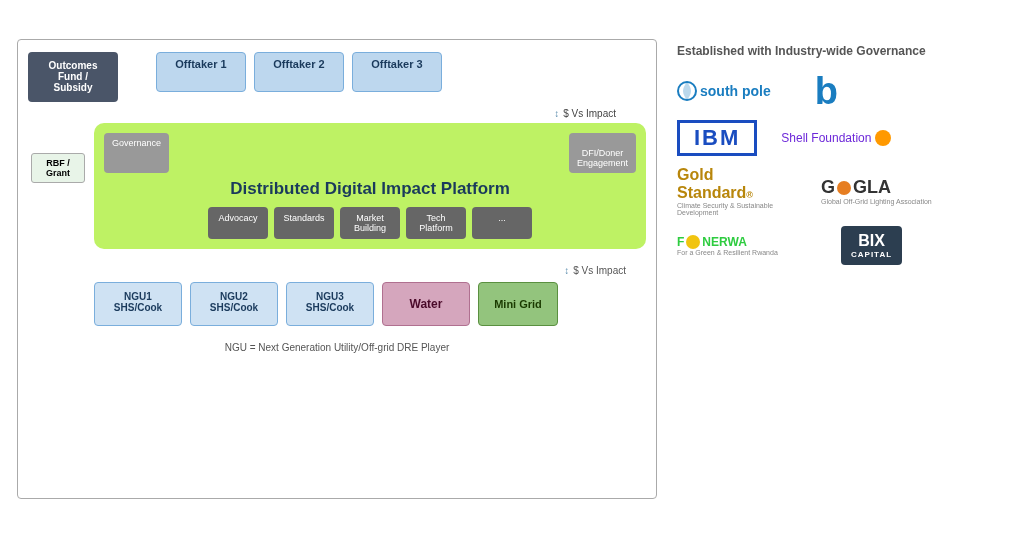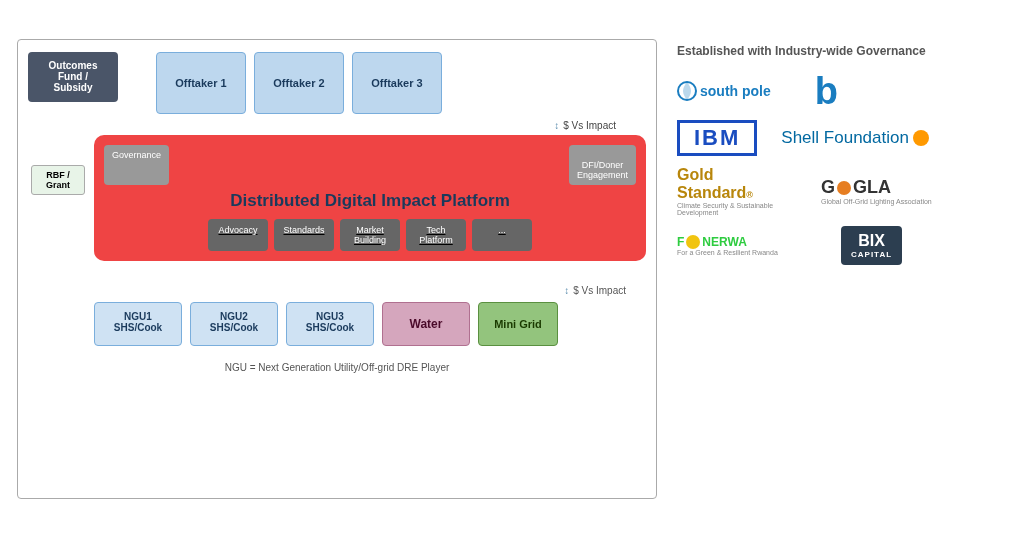--- a/index.html
+++ b/index.html
@@ -37,21 +37,21 @@
       border-radius: 4px;
       padding: 8px 10px;
       font-size: 11px;
       text-align: center;
       font-weight: bold;
     }
     .box-blue-light {
       background: #bdd7ee;
       color: #1a3a5c;
       border-radius: 4px;
-      padding: 24px 14px;
+      padding: 5px 14px;
       font-size: 11px;
       text-align: center;
       font-weight: bold;
       border: 1.5px solid #7aaedc;
     }
     .outcomes-box {
       width: 90px;
       min-height: 50px;
       font-size: 10px;
     }
@@ -69,24 +69,24 @@
       color: #555;
       align-items: center;
       gap: 4px;
     }
     .arrow-label {
       font-size: 10px;
       color: #444;
     }
     
     .platform-outer {
-      background: #ef4444;
+      background: #bef264;
       border-radius: 10px;
       padding: 10px 10px 10px 10px;
-      margin-bottom: 24px;
+      margin-bottom: 16px;
       position: relative;
     }
     .platform-top-row {
       display: flex;
       flex-direction: row;
       justify-content: space-between;
       margin-bottom: 4px;
     }
     .platform-small-box {
       background: #999;
@@ -101,21 +101,20 @@
       font-size: 17px;
       font-weight: bold;
       color: #1a3a5c;
       margin: 6px 0 8px 0;
     }
     .platform-bottom-row {
       display: flex;
       flex-direction: row;
       gap: 6px;
       justify-content: center;
-      text-decoration: underline;
     }
     .platform-btn {
       background: #666;
       color: #fff;
       border-radius: 4px;
       padding: 6px 8px;
       font-size: 9px;
       text-align: center;
       min-width: 60px;
     }
@@ -381,21 +380,21 @@
           <path d="M10 1 Q14 6 14 10 Q14 14 10 19 Q6 14 6 10 Q6 6 10 1Z" fill="#1a7dc0" opacity="0.3"></path>
         </svg>
         <span style="font-size:14px; color:#1a7dc0; font-weight:bold;">south pole</span>
       </div>
       <div class="logo-b" style="margin-left:30px;">b</div>
     </div>
 
     <div class="partners-row">
       <div class="logo-ibm">IBM</div>
       <div class="logo-shell" style="margin-left:10px;">
-        <span style="font-size:17px; color:#0369a1;">Shell Foundation</span>
+        <span style="font-size:12px; color:#6d28d9;">Shell Foundation</span>
         <div class="shell-icon" style="width:16px;height:16px;"></div>
       </div>
     </div>
 
     <div class="partners-row">
       <div style="width:120px;">
         <div class="logo-gold">Gold<br>Standard<span style="font-size:9px;">®</span></div>
         <span class="goldstandard-sub">Climate Security &amp; Sustainable Development</span>
       </div>
       <div style="margin-left:10px;">

